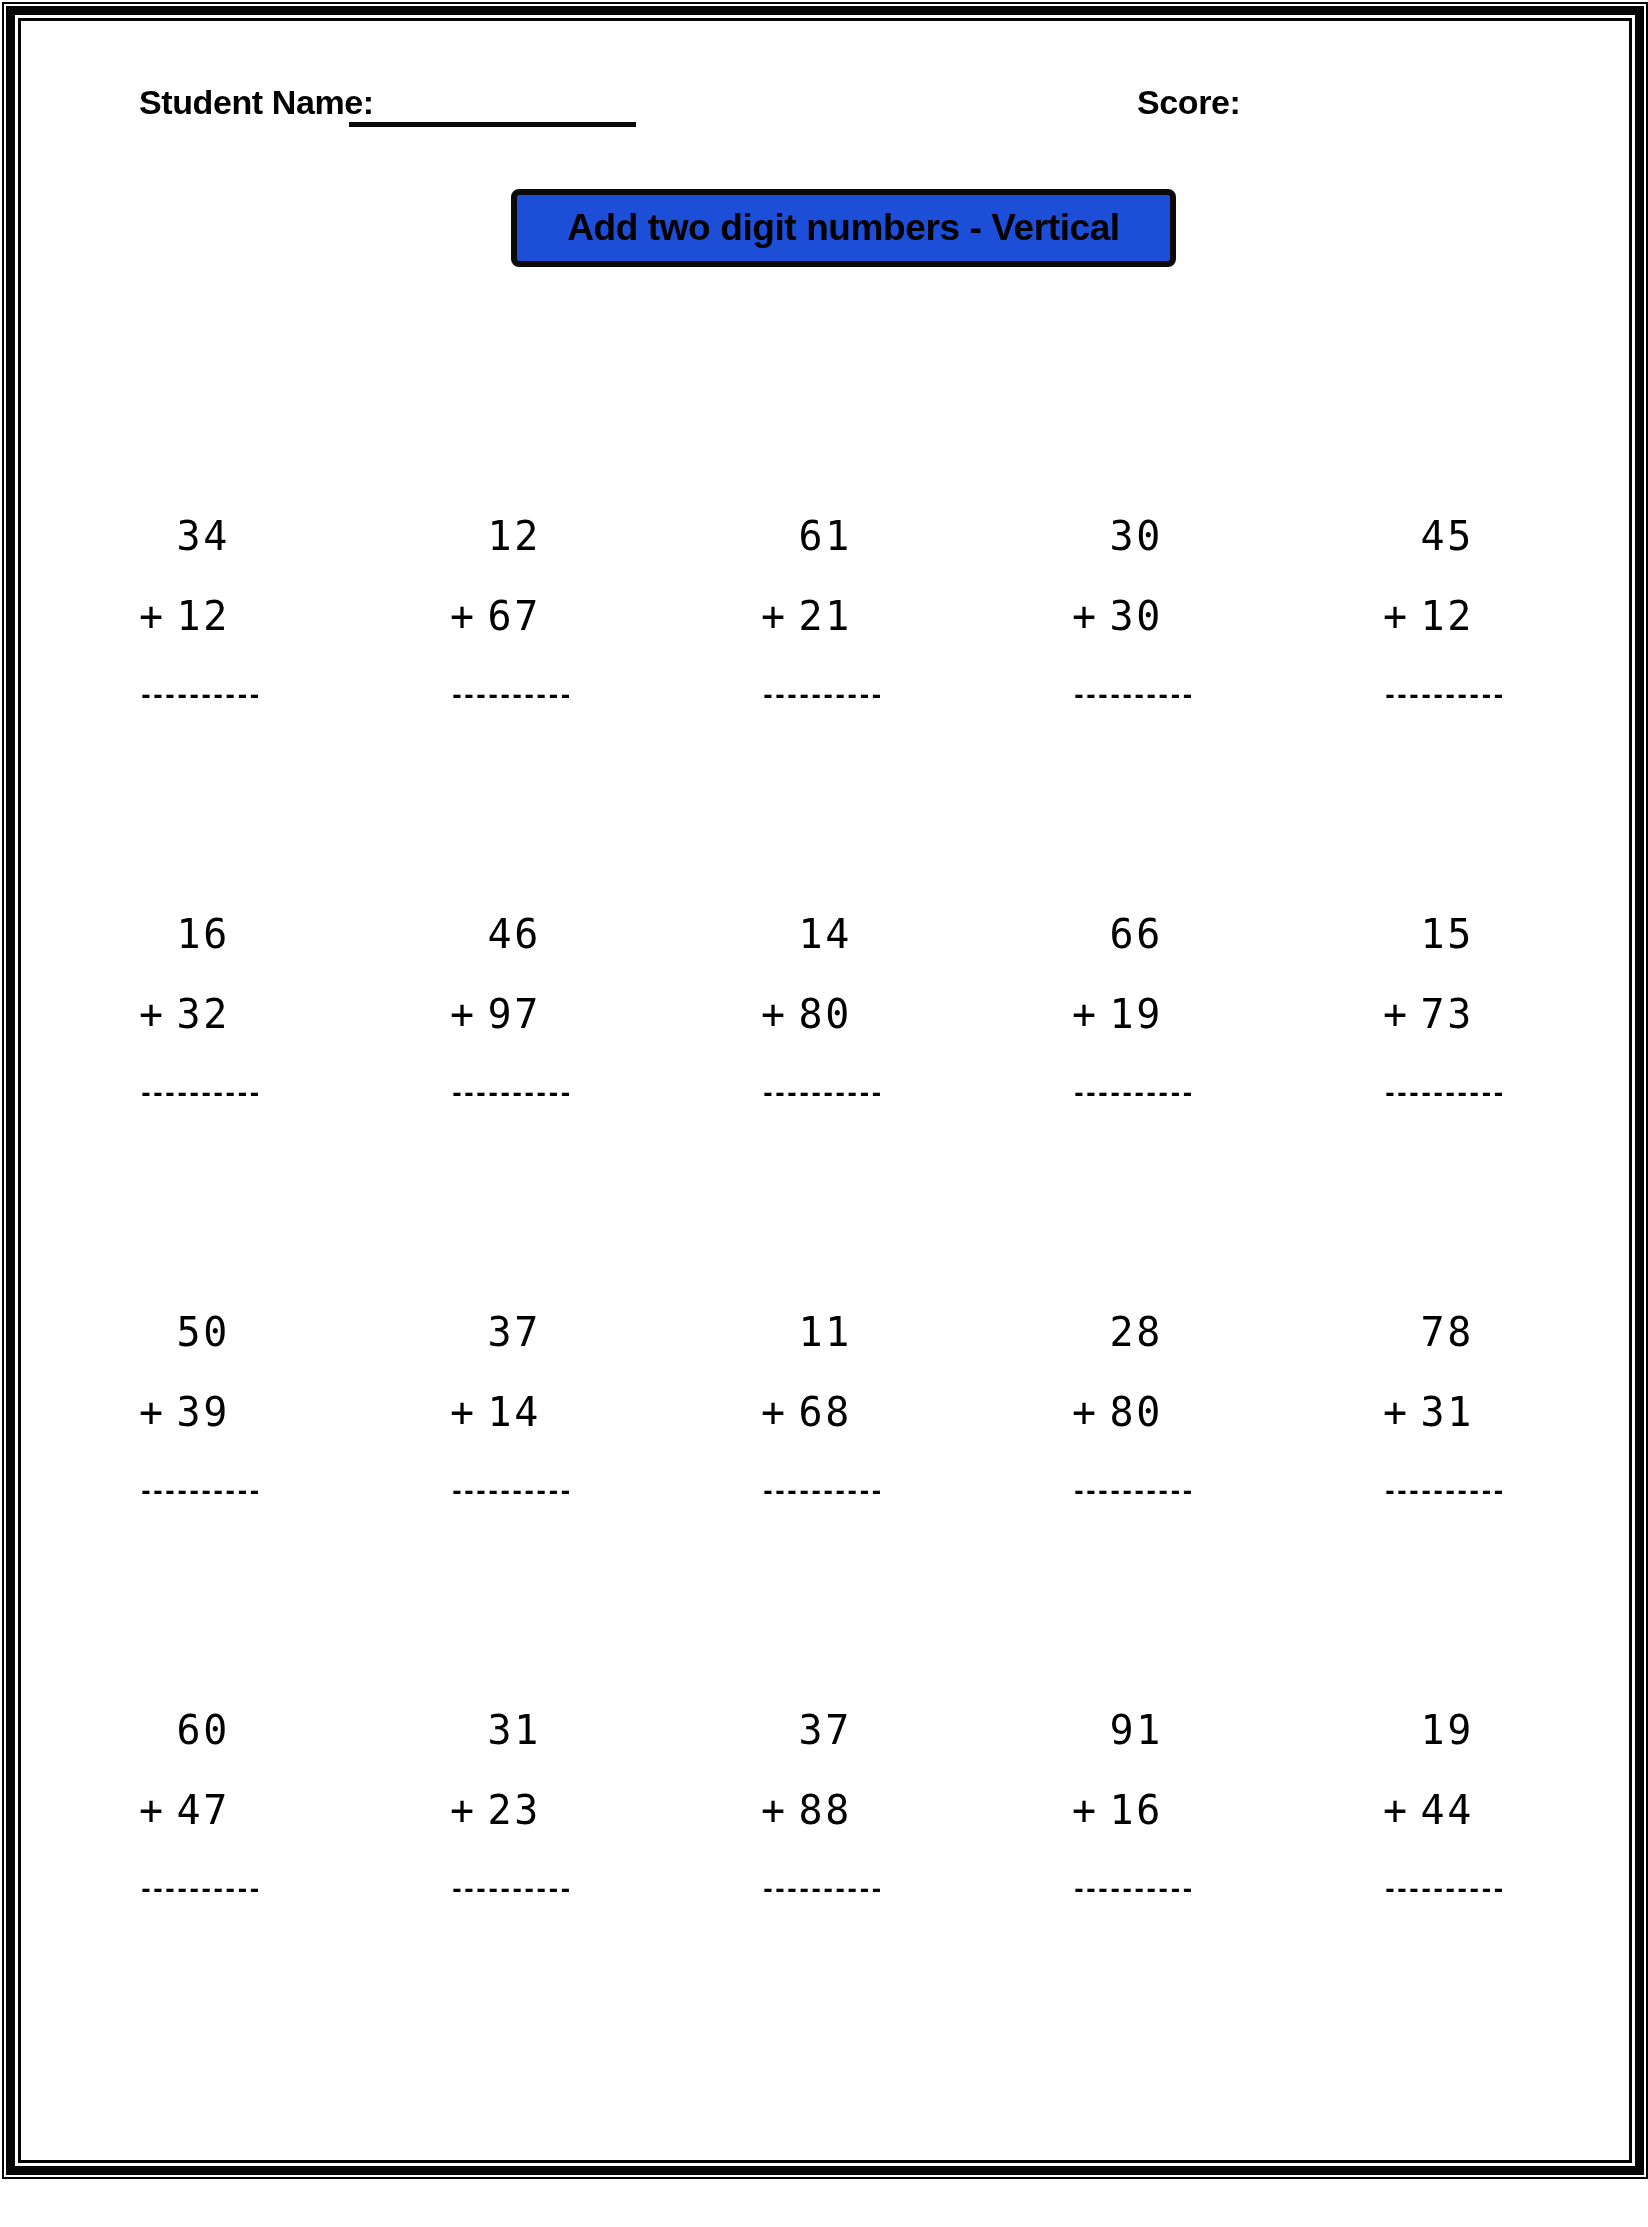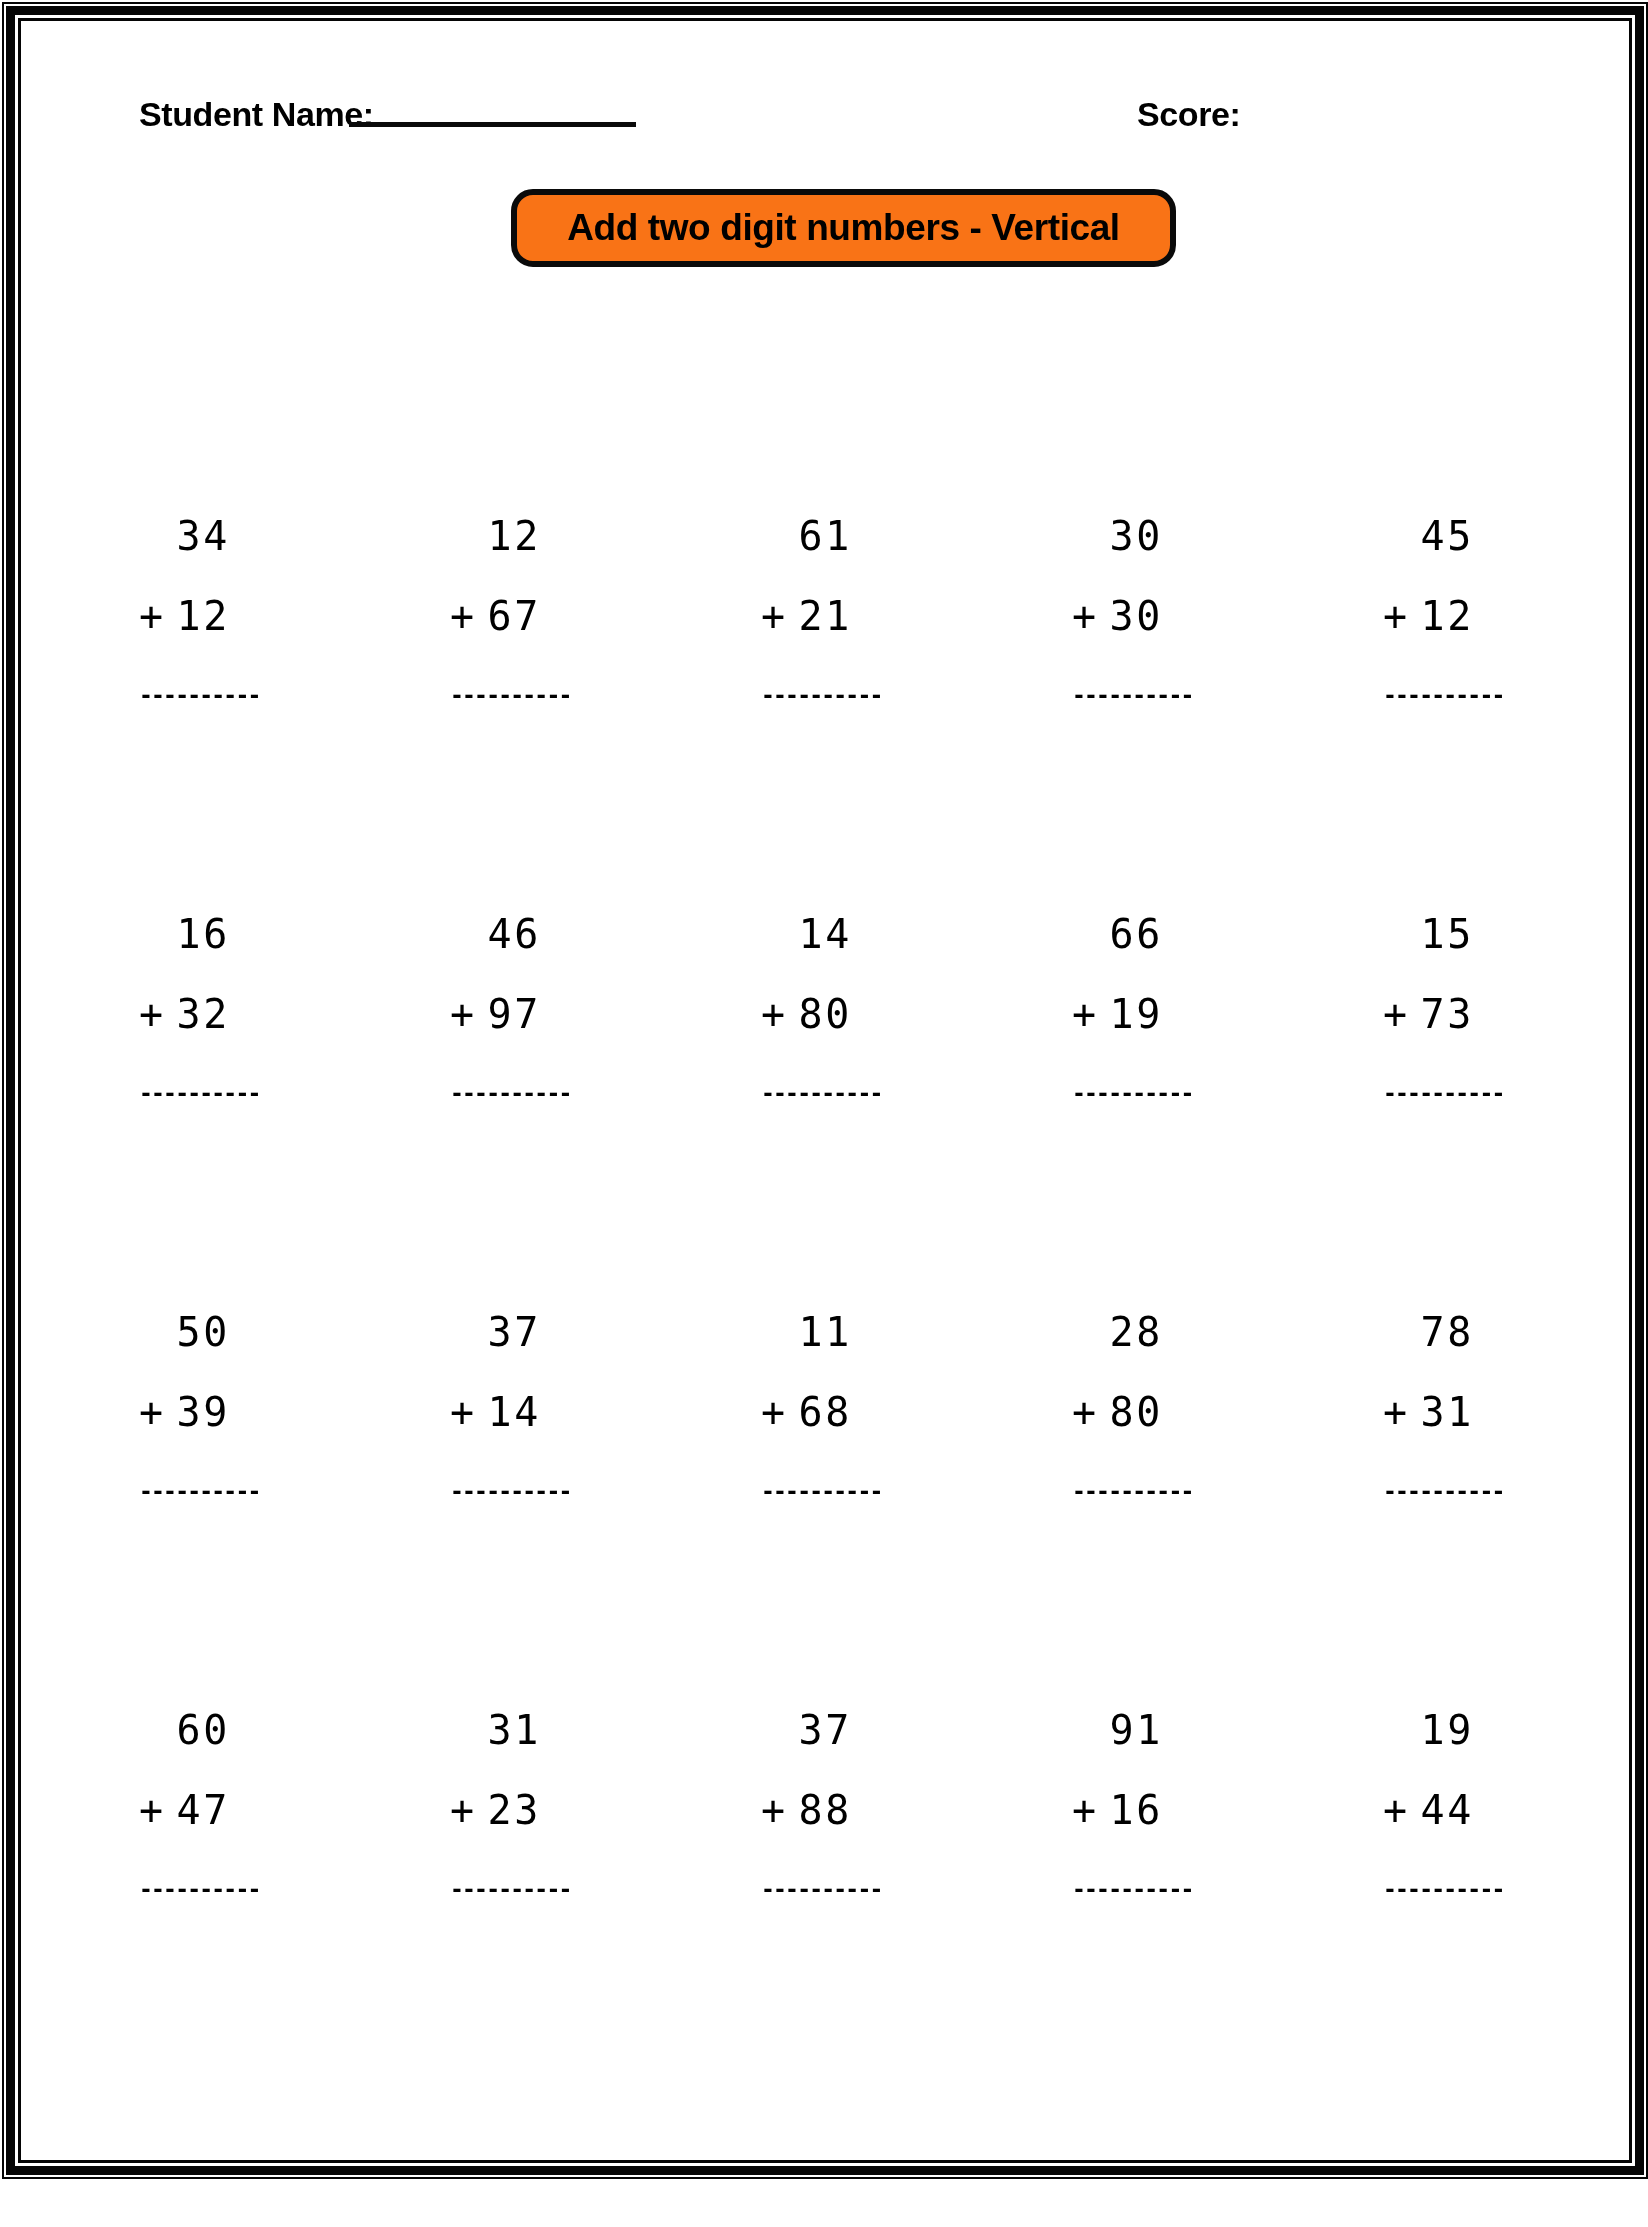--- a/index.html
+++ b/index.html
@@ -15,37 +15,36 @@
   .ring{position:absolute;pointer-events:none;border-style:solid;border-color:#050505;}
   .ring-outer{left:1.8px;top:1.8px;right:0.9px;bottom:49px;border-width:2.7px;}
   .ring-mid{left:6.2px;top:6.2px;right:5.3px;bottom:53px;border-width:9px;}
   .ring-inner{left:18px;top:18px;right:17px;bottom:65px;border-width:3.6px;}
 
   
   .hdr-label{
     position:absolute;top:82px;
     font-weight:bold;font-size:34px;line-height:41px;
     letter-spacing:-0.4px;
-    margin-top:12px;
   }
   .student-label{left:139px;}
   .score-label{left:1137px;}
   .name-blank{
     position:absolute;left:349px;top:86px;
     width:287px;height:36px;
     border-bottom:5.3px solid #0a0a0a;
   }
 
   
   .title-box{
     position:absolute;left:511px;top:189px;width:665px;height:78px;
-    border:6.2px solid #0a0a0a;border-radius:22px;
+    border:6.2px solid #0a0a0a;border-radius:8px;
     display:flex;align-items:center;justify-content:center;
     box-sizing:border-box;
-    background:#f97316;
+    background:#1d4ed8;
   }
   .title-text{
     font-weight:bold;font-size:37px;letter-spacing:-0.4px;
     white-space:nowrap;
   }
 
   
   .problems{
     position:absolute;left:139px;top:487px;
     display:grid;

